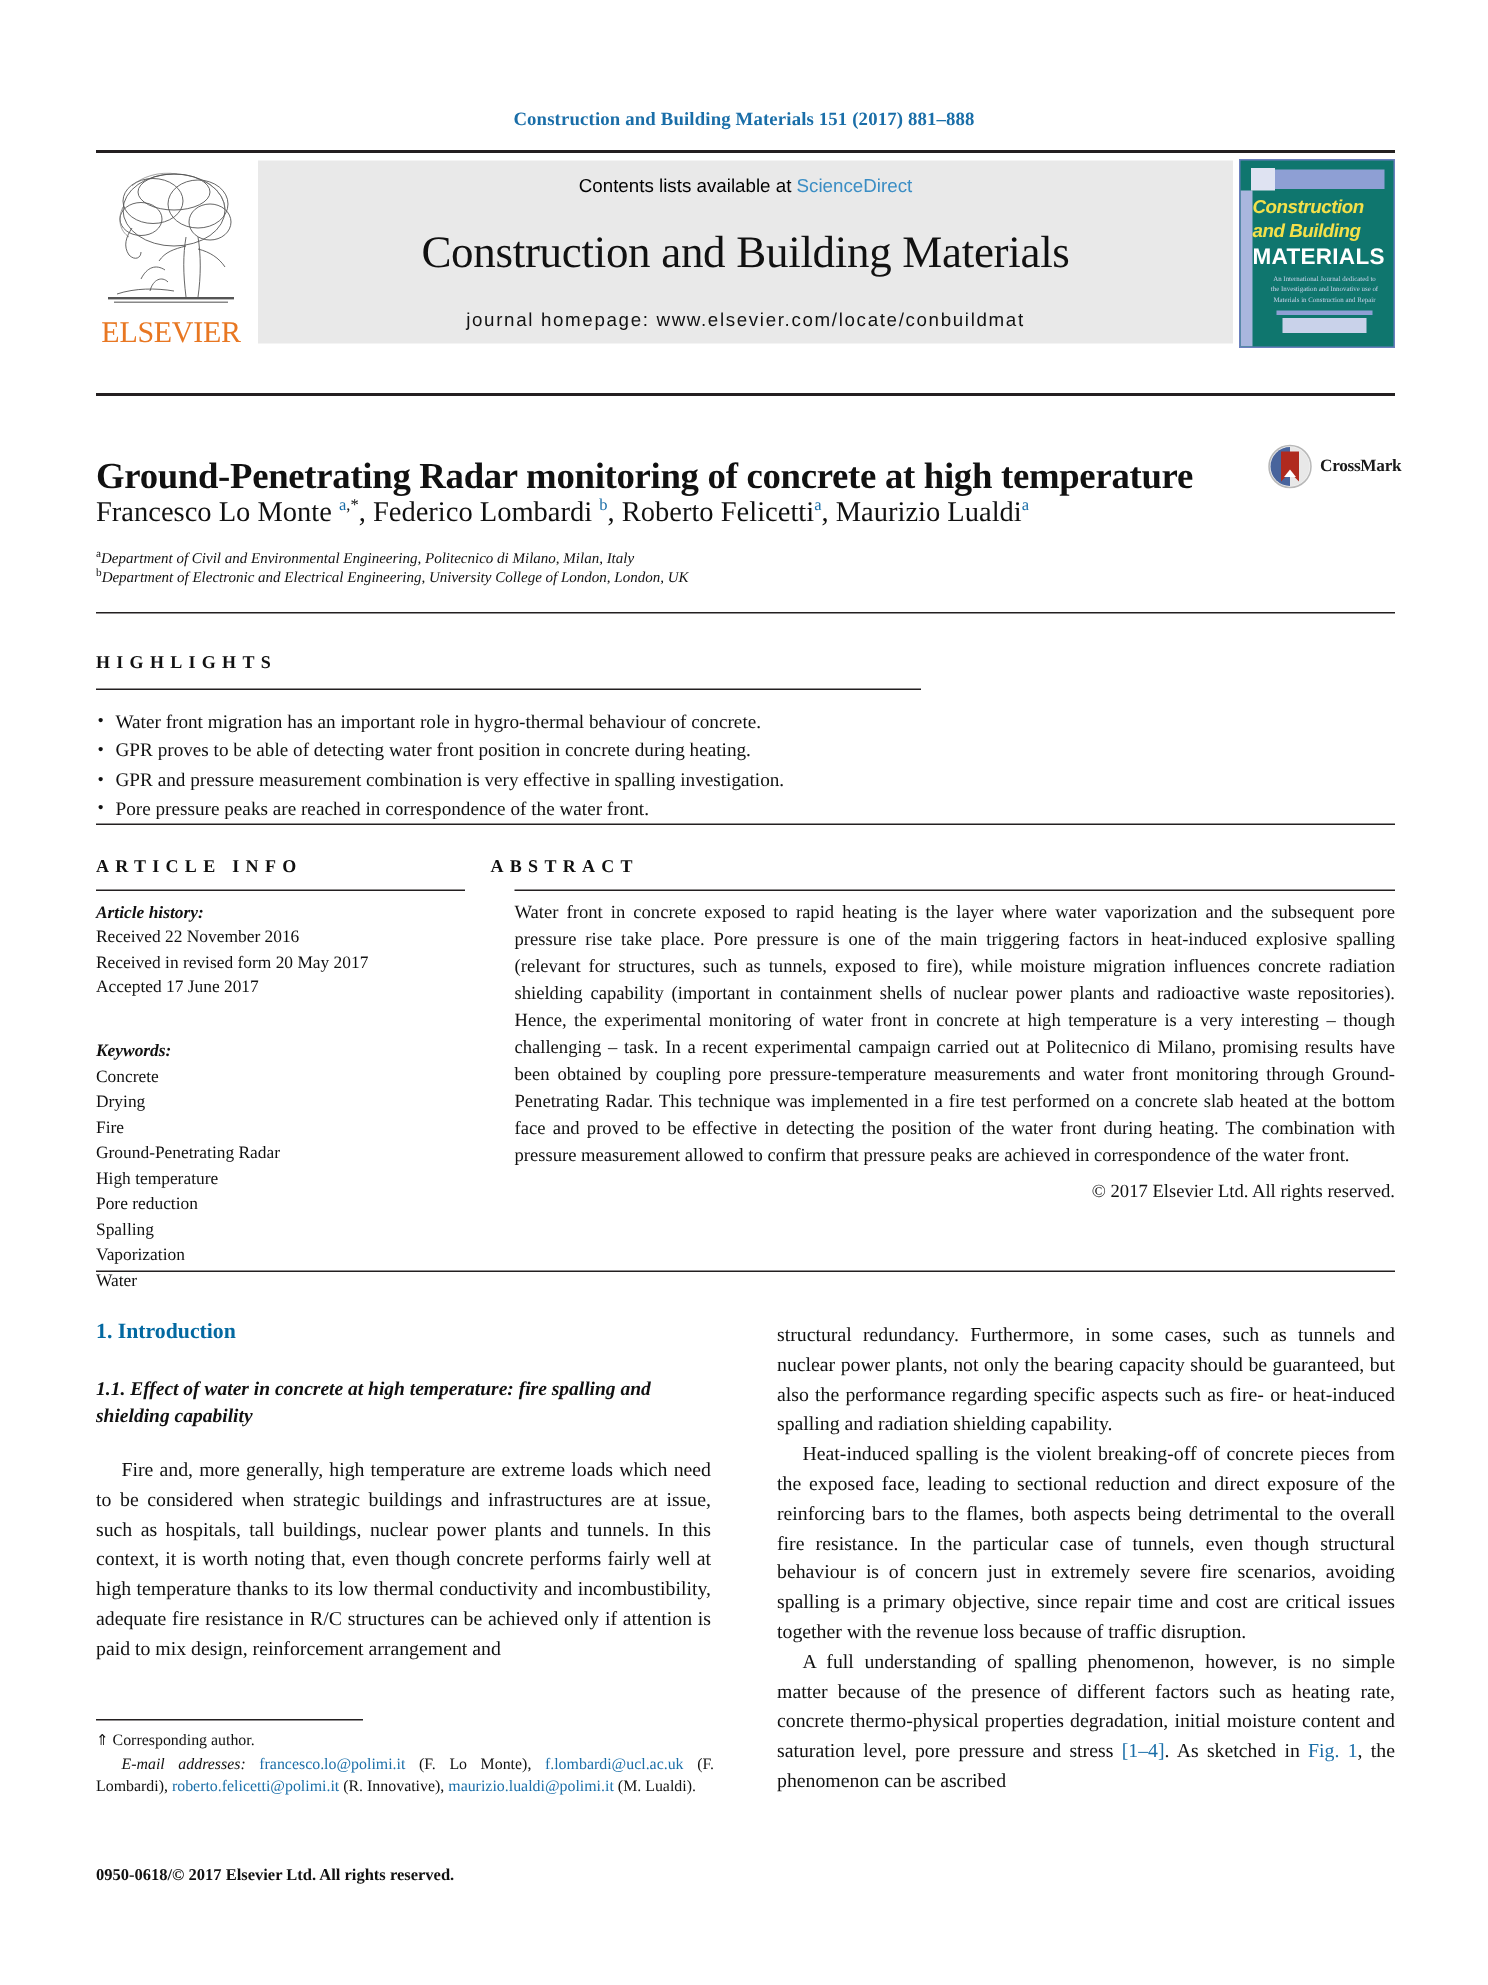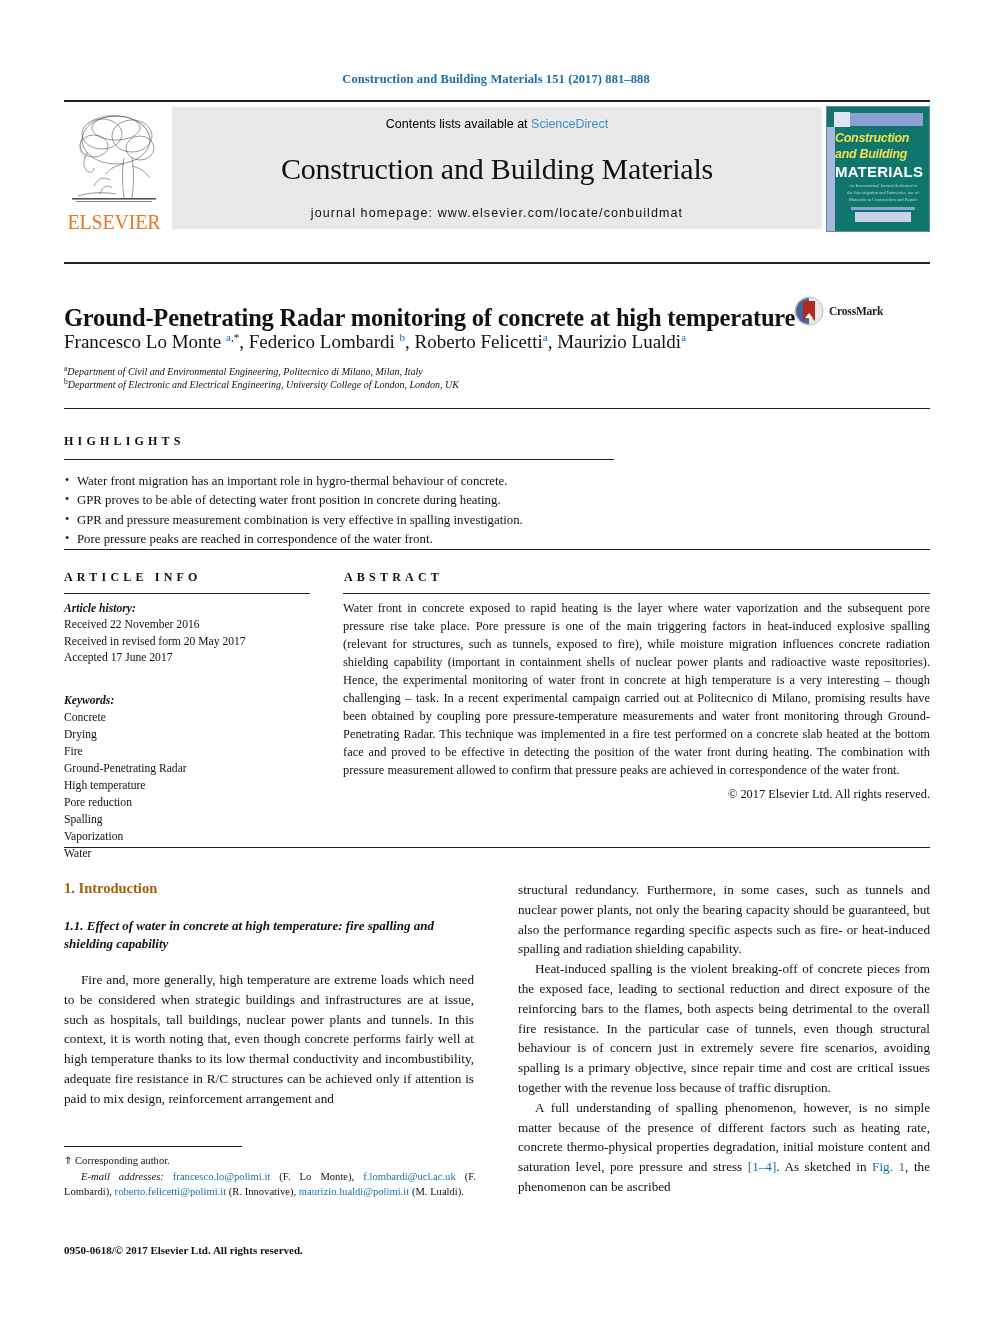--- a/index.html
+++ b/index.html
@@ -124,21 +124,21 @@
     position: absolute; left: 64px; top: 262px; width: 866px;
     border-top: 2px solid #231f20;
   }
   .paper-title {
     position: absolute; left: 64px; top: 288px; width: 760px;
     font-family: "Liberation Serif", serif;
     font-size: 24.5px; line-height: 1.18; color: #111;
     letter-spacing: -0.2px;
   }
   .crossmark {
-    position: absolute; left: 794px; top: 294px;
+    position: absolute; left: 845px; top: 294px;
     width: 90px; height: 34px;
     display: flex; align-items: center; gap: 5px;
   }
   .cm-word {
     font-family: "Liberation Serif", serif;
     font-weight: bold; font-size: 11.5px; color: #1a1a1a;
     letter-spacing: -0.2px;
   }
   .authors {
     position: absolute; left: 64px; top: 330px; width: 800px;
@@ -185,21 +185,21 @@
     border-top: 1px solid #231f20;
   }
 
   
   .info-head {
     position: absolute; left: 64px; top: 570px;
     font-family: "Liberation Serif", serif;
     font-weight: bold; font-size: 12px; letter-spacing: 4.2px; color: #111;
   }
   .abs-head {
-    position: absolute; left: 344px; top: 570px;
+    position: absolute; left: 327px; top: 570px;
     font-family: "Liberation Serif", serif;
     font-weight: bold; font-size: 12px; letter-spacing: 4.2px; color: #111;
   }
   .info-rule { position: absolute; left: 64px; top: 593px; width: 246px; border-top: 1.5px solid #231f20; }
   .abs-rule  { position: absolute; left: 343px; top: 593px; width: 587px; border-top: 1.5px solid #231f20; }
 
   .hist-block {
     position: absolute; left: 64px; top: 601px; width: 250px;
     font-family: "Liberation Serif", serif;
     font-size: 11.6px; line-height: 1.42; color: #111;
@@ -227,21 +227,21 @@
   .abs-rule-bot {
     position: absolute; left: 64px; top: 847px; width: 866px;
     border-top: 1px solid #231f20;
   }
 
   
   .col-left  { position: absolute; left: 64px;  top: 880px; width: 410px; }
   .col-right { position: absolute; left: 518px; top: 880px; width: 412px; }
   .sec-title {
     font-family: "Liberation Serif", serif;
-    font-weight: bold; font-size: 14.5px; color: #a16207; margin: 0 0 20px 0;
+    font-weight: bold; font-size: 14.5px; color: #0369a1; margin: 0 0 20px 0;
   }
   .subsec-title {
     font-family: "Liberation Serif", serif;
     font-weight: bold; font-style: italic; font-size: 13px;
     color: #111; margin: 0 0 18px 0; line-height: 1.35;
   }
   .bodytext {
     font-family: "Liberation Serif", serif;
     font-size: 13.2px; line-height: 1.5; color: #111;
     text-align: justify; margin: 0;

